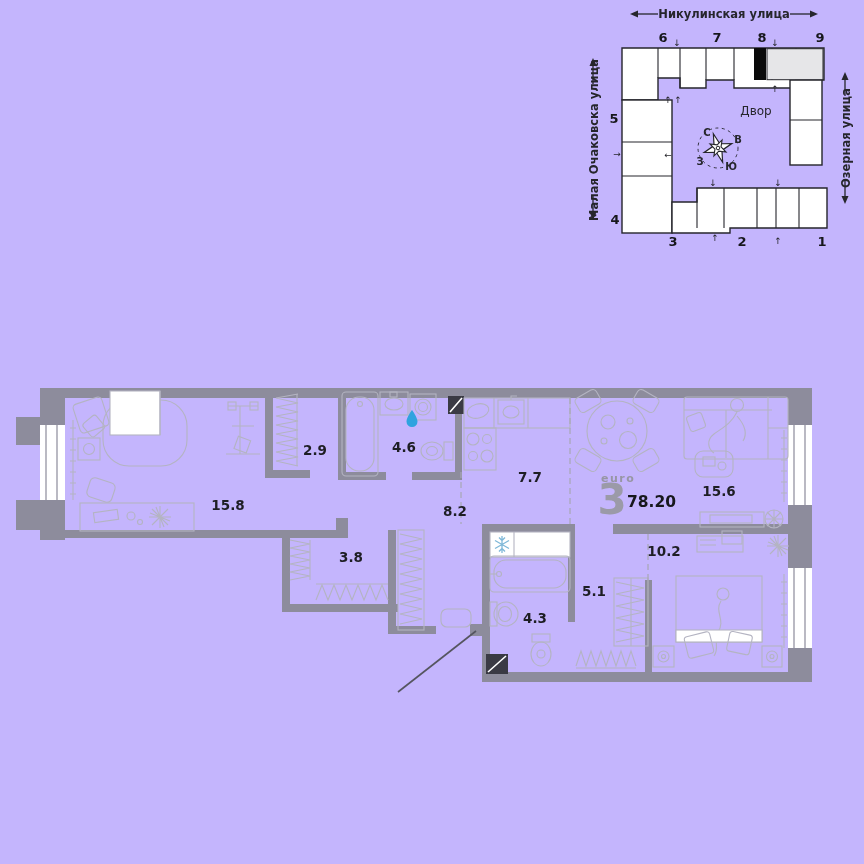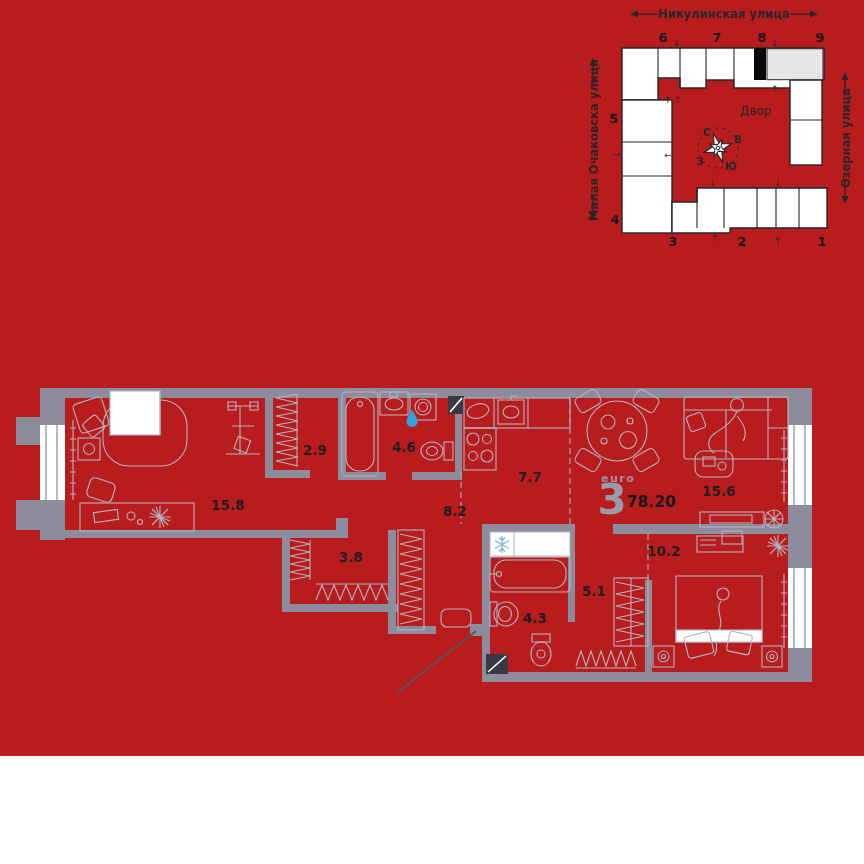--- a/index.html
+++ b/index.html
@@ -1,16 +1,16 @@
 <!DOCTYPE html>
 <html><head>
 <meta charset="utf-8">
 <style>
   html,body{margin:0;padding:0;background:#ffffff;}
-  .canvas{position:relative;width:864px;height:756px;background:#b91c1c;overflow:hidden;
+  .canvas{position:relative;width:864px;height:864px;background:#c4b5fd;overflow:hidden;
           font-family:"DejaVu Sans","Liberation Sans",sans-serif;}
   svg{position:absolute;left:0;top:0;}
   
   .street{font:600 11.5px "DejaVu Sans",sans-serif;fill:#26262c;}
   .site-num{font:700 13px "DejaVu Sans",sans-serif;fill:#17171c;}
   .dvor{font:400 12px "DejaVu Sans",sans-serif;fill:#26262c;}
   .comp{font:700 10px "DejaVu Sans",sans-serif;fill:#26262c;}
   .tiny-arrow{font:400 9px "DejaVu Sans",sans-serif;fill:#26262c;}
   .bld{fill:#ffffff;stroke:#26262c;stroke-width:1.4;stroke-linejoin:miter;}
   .bldline{stroke:#26262c;stroke-width:1.1;fill:none;}

